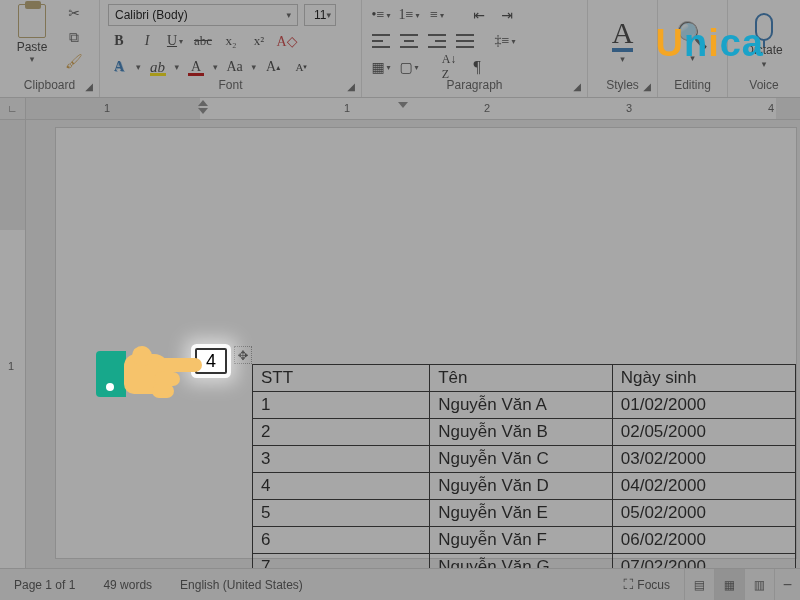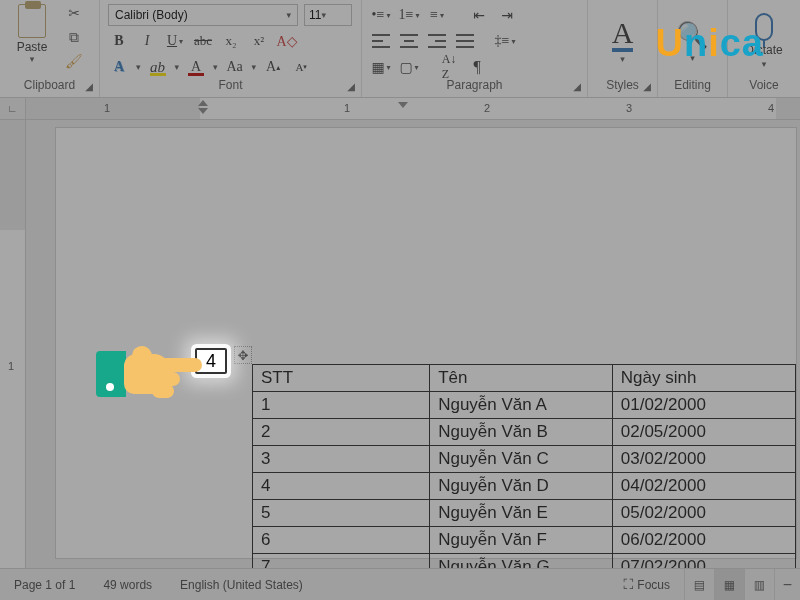--- a/index.html
+++ b/index.html
@@ -23,21 +23,21 @@
   .clipboard .group-body { align-items:flex-start;}
   .paste-btn { display:flex; flex-direction:column; align-items:center; width:48px; font-size:12px; color:#333;justify-content:flex-end;}
   .paste-icon { width:28px; height:34px; border:1px solid #b8a36b; background:#fff; position:relative; margin-bottom:2px; border-radius:2px;}
   .paste-icon::before { content:""; position:absolute; top:-4px; left:6px; width:16px; height:8px; background:#b8a36b; border-radius:2px;}
   .clip-mini { display:flex; flex-direction:column; gap:6px; margin-left:2px;}
   .mini-btn { width:20px; height:18px; display:flex; align-items:center; justify-content:center; color:#555; font-size:14px;}
   
   .font .group-body { flex-direction:column; align-items:flex-start; gap:4px; padding-top:4px;}
   .font-row { display:flex; align-items:center; gap:6px;}
   .font-name { width:190px; height:22px; border:1px solid #c0c0c0; background:#fff; font-size:12px; padding:0 6px; display:flex; align-items:center; justify-content:space-between;}
-  .font-size { width:48px; height:22px; border:1px solid #c0c0c0; background:#fff; font-size:12px; padding:0 4px; display:flex; align-items:center; justify-content:flex-start;}
+  .font-size { width:32px; height:22px; border:1px solid #c0c0c0; background:#fff; font-size:12px; padding:0 4px; display:flex; align-items:center; justify-content:flex-end;}
   .caret { font-size:9px; color:#555;}
   .icon-btn { min-width:22px; height:22px; display:flex; align-items:center; justify-content:center; font-size:14px; color:#3b3b3b; position:relative; font-family:"Times New Roman", serif;}
   .icon-btn.small-sub { font-size:13px;}
   .icon-btn .dd { font-size:8px; margin-left:2px; color:#555;}
   .underline-u { text-decoration:underline;}
   .strike { text-decoration:line-through;}
   .color-bar { position:absolute; bottom:2px; left:3px; right:3px; height:3px;}
   
   .paragraph .group-body { flex-direction:column; align-items:flex-start; gap:4px; padding-top:4px;}
   .para-row { display:flex; align-items:center; gap:6px;}

